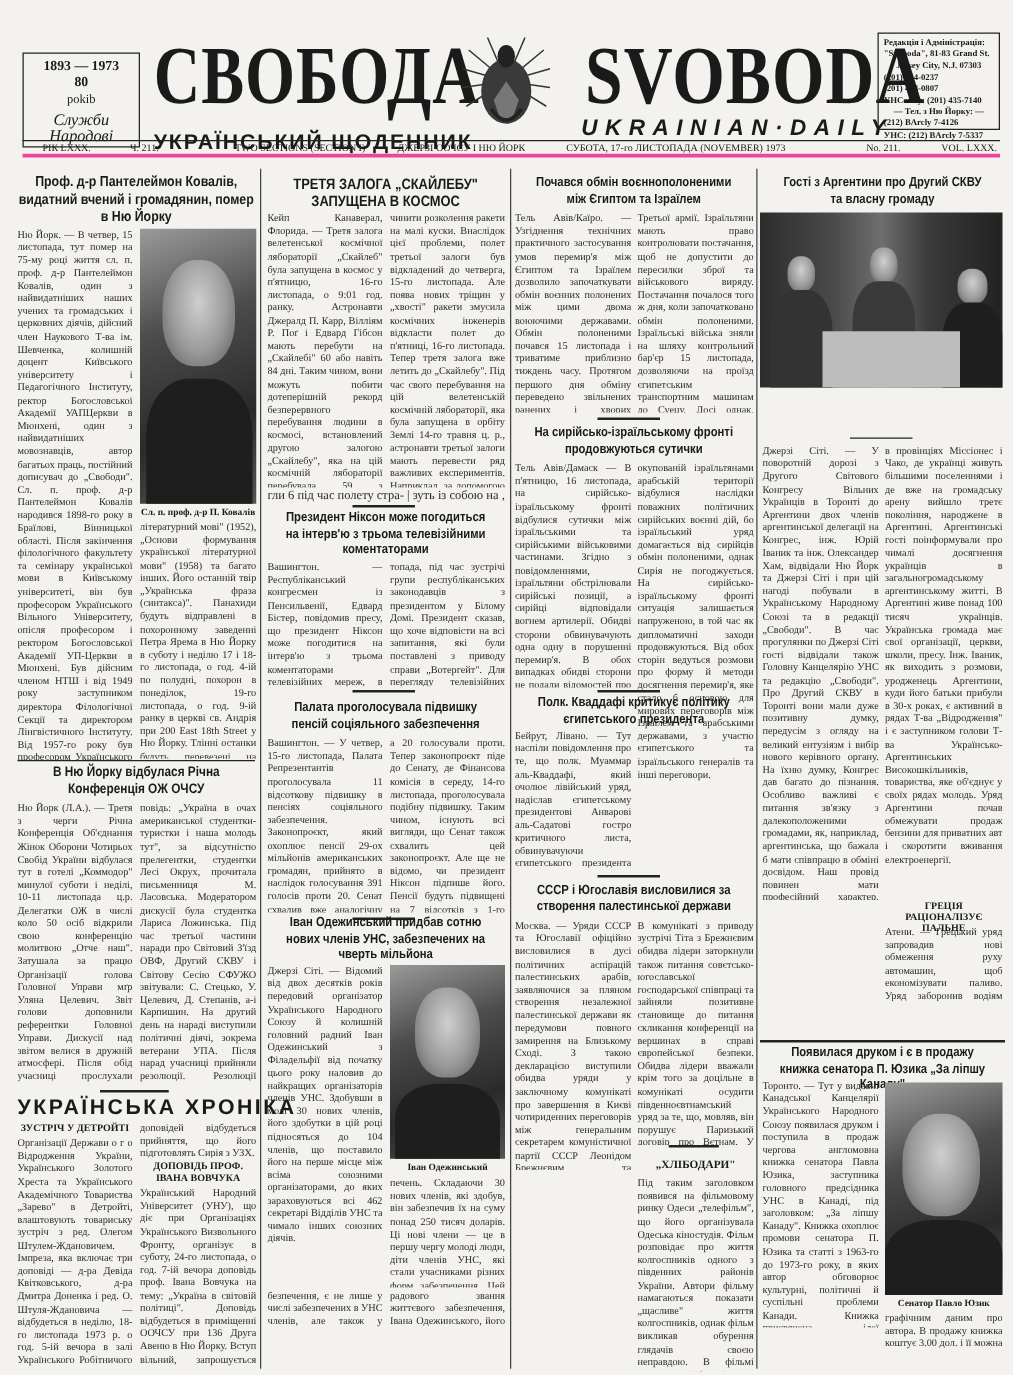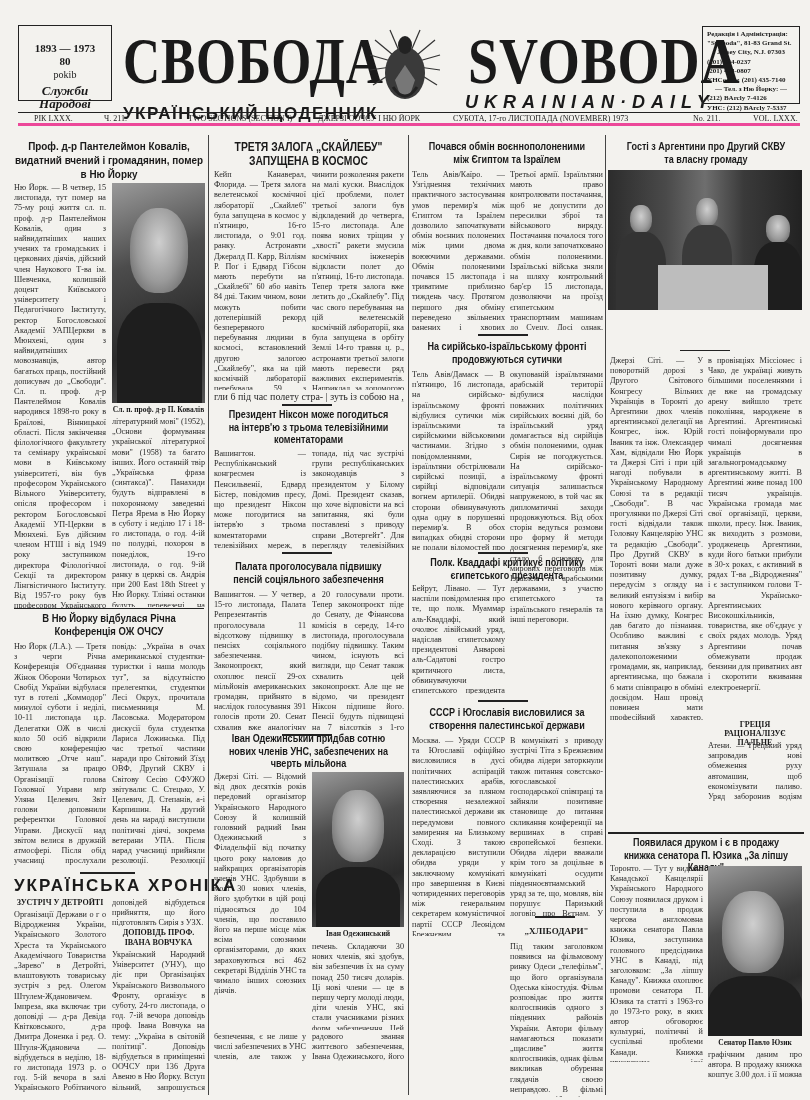--- a/index.html
+++ b/index.html
@@ -1,25 +1,25 @@
 <!DOCTYPE html>
 <html><head>
 <meta charset="utf-8">
 <style>
 *{box-sizing:border-box;margin:0;padding:0}
 html,body{width:810px;height:1100px;overflow:hidden;background:#f2f1ec}
 body{font-family:"Liberation Serif",serif;color:#1a1a1a;position:relative}
 .page{position:absolute;left:0;top:0;width:810px;height:1100px;background:#f3f2ee}
 .abs{position:absolute}
 
-.anniv{left:18px;top:25px;width:94px;height:76px;border:1.5px solid #222;text-align:center;font-size:11px;line-height:13px;padding-top:16px}
+.anniv{left:18px;top:42px;width:94px;height:76px;border:1.5px solid #222;text-align:center;font-size:11px;line-height:13px;padding-top:4px}
 .anniv .yrs{font-weight:bold;font-size:11px}
 .anniv .n80{font-weight:bold;font-size:11px}
 .anniv .rokiv{font-size:10px}
-.anniv .sluzh{font-style:italic;font-size:13px;font-weight:bold;margin-top:3px}
+.anniv .sluzh{font-style:italic;font-size:13px;font-weight:normal;margin-top:3px}
 .title-cyr{left:123px;top:28px;font-family:"Liberation Serif",serif;font-weight:bold;font-size:66px;letter-spacing:1px;transform:scaleX(0.78);transform-origin:left top;line-height:66px}
 .title-lat{left:468px;top:28px;font-family:"Liberation Serif",serif;font-weight:bold;font-size:66px;letter-spacing:1px;transform:scaleX(0.82);transform-origin:left top;line-height:66px}
 .sub-cyr{left:123px;top:104px;font-family:"Liberation Sans",sans-serif;font-weight:bold;font-size:17px;letter-spacing:1.5px}
 .sub-lat{left:465px;top:92px;font-family:"Liberation Sans",sans-serif;font-weight:bold;font-style:italic;font-size:18px;letter-spacing:6px}
 .emblem{left:365px;top:25px;width:80px;height:80px}
 .contact{left:702px;top:26px;width:98px;height:78px;border:1.5px solid #222;font-size:7px;line-height:9.2px;padding:3px 4px;font-weight:bold}
 .contact div{white-space:nowrap}
 .contact .r{text-align:left}
 .dateline{left:18px;top:112px;width:782px;height:14px;border-top:1.5px solid #222;border-bottom:3px solid #ec4899;font-size:8px;display:flex;align-items:center;white-space:nowrap}
 .dateline span{position:absolute;top:1px}

